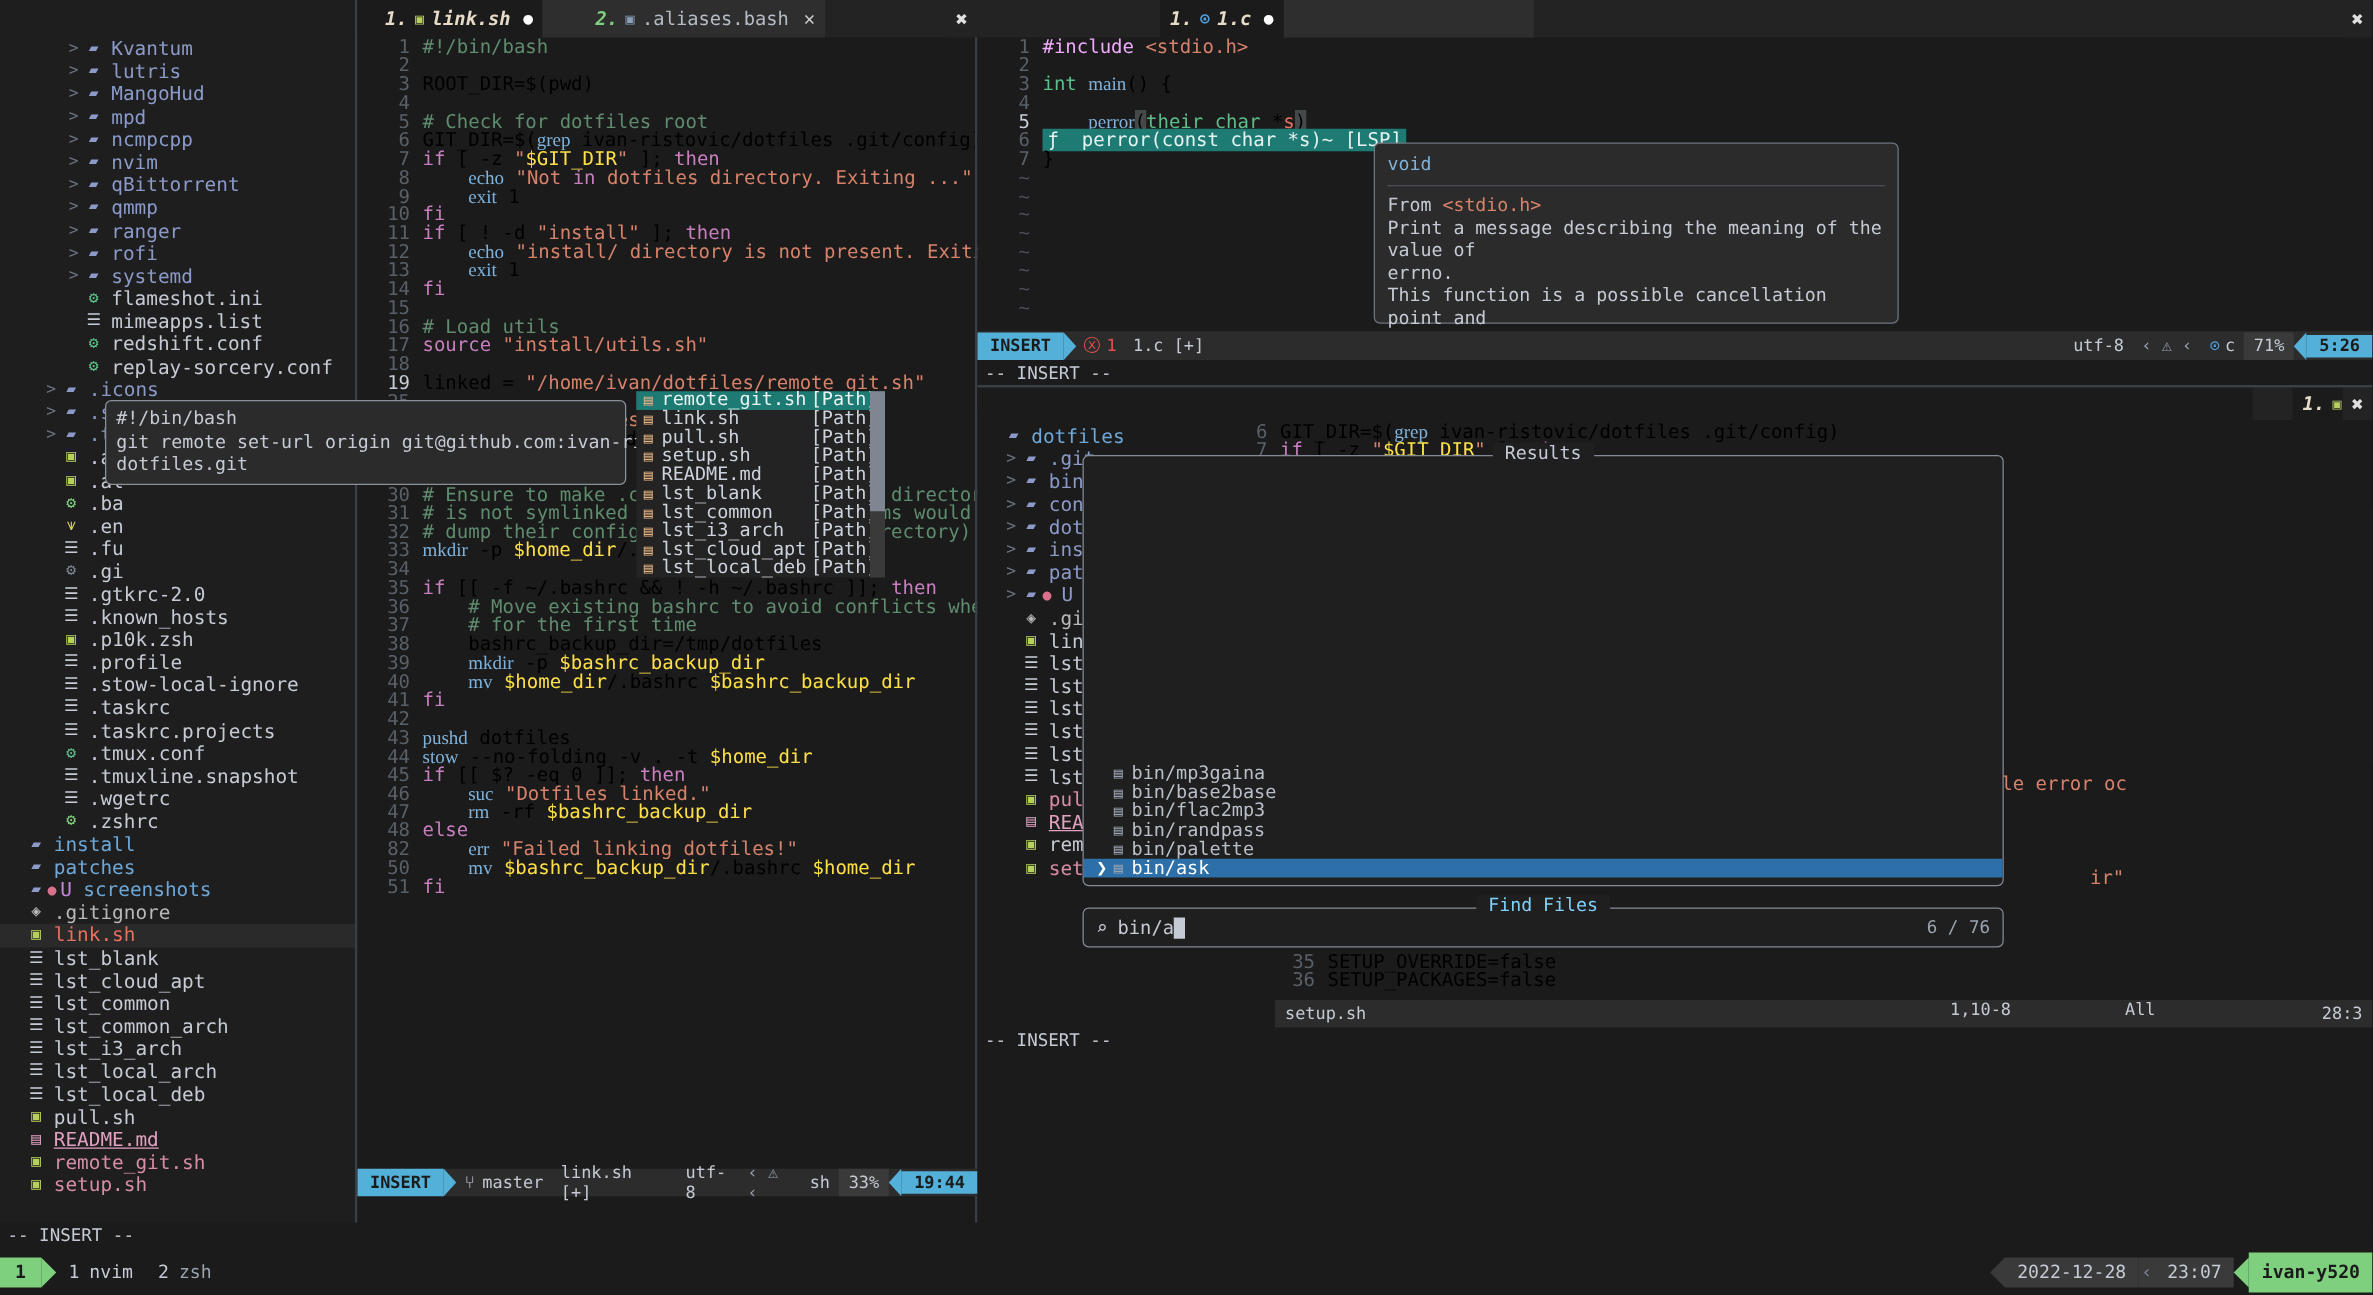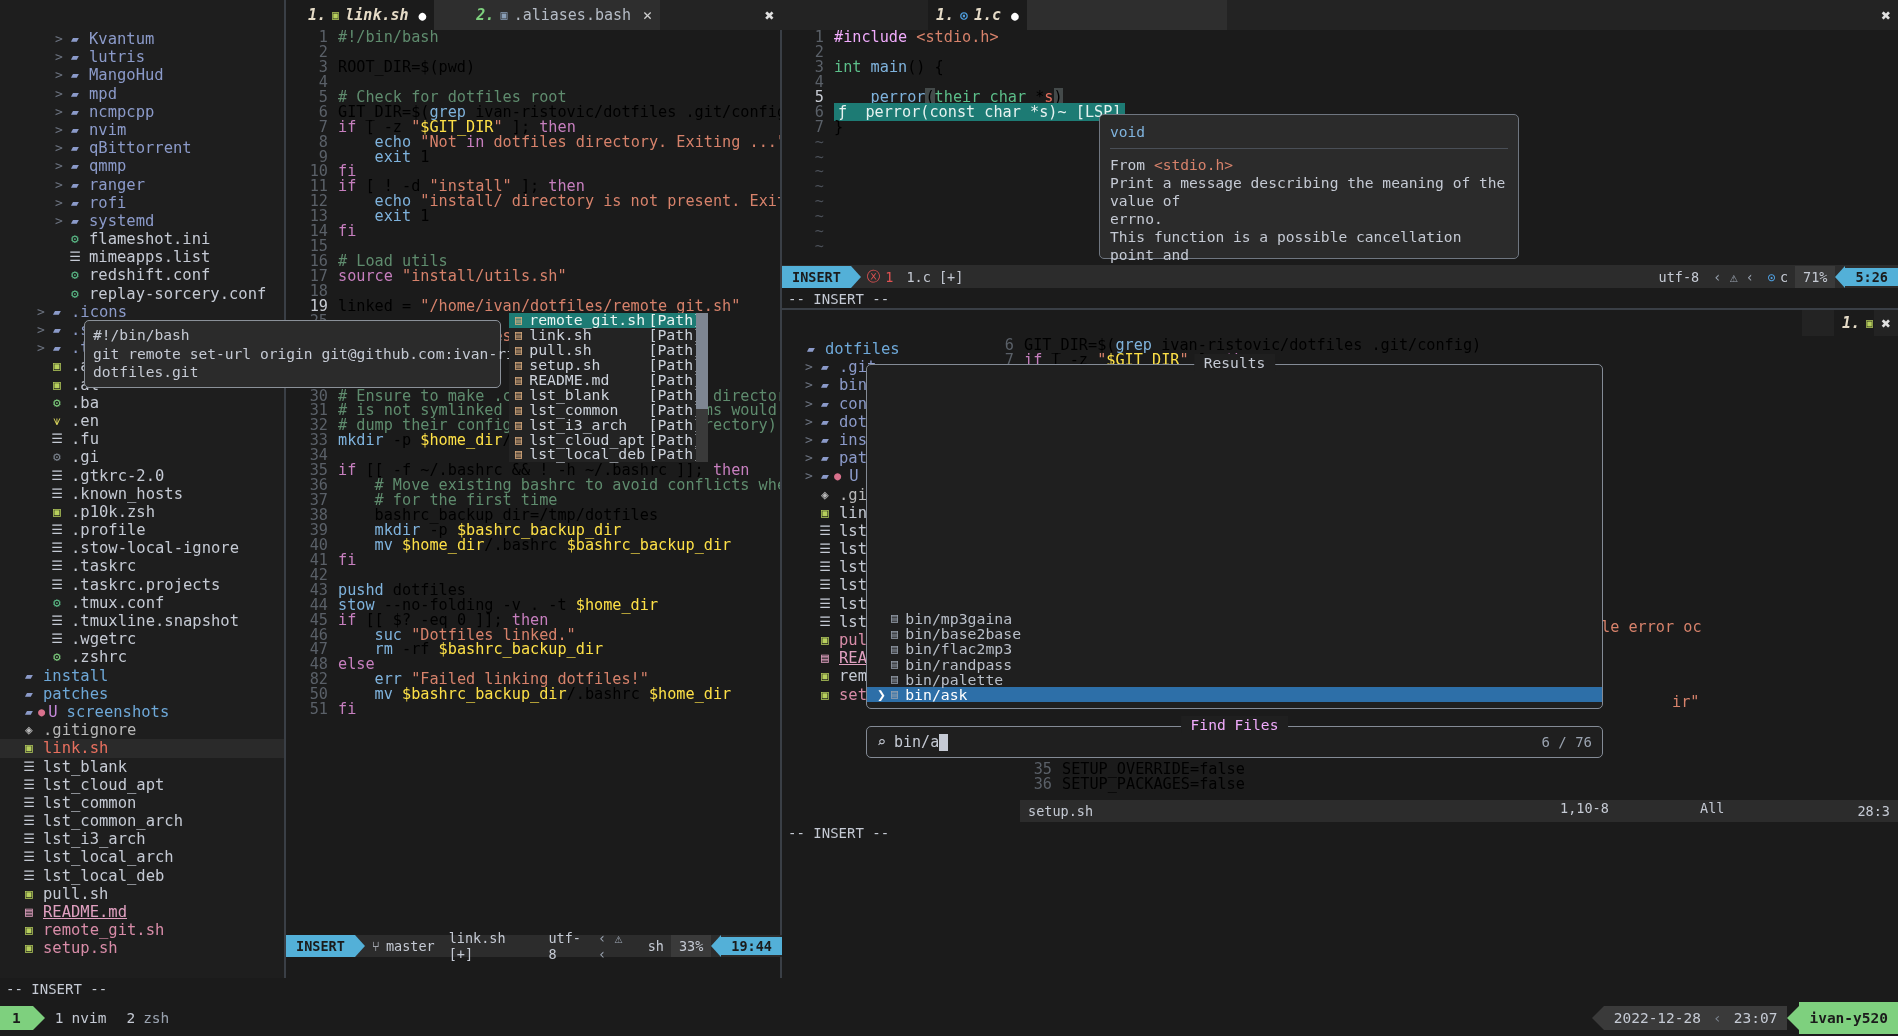--- a/index.html
+++ b/index.html
@@ -57,21 +57,21 @@
   .codearea { position:absolute; left:0; top:30px; width:100%; font-size:15.2px; line-height:14.95px; }
   .cline { height:14.95px; white-space:pre; display:flex; }
   .lnum { width:42px; text-align:right; padding-right:10px; color:#5a6068; flex:0 0 52px; }
   .lnum.cur { color:#c8ccd4; }
   .ctext { white-space:pre; }
 
   
   .s-cmt { color:#5f8c6e; }
   .s-str { color:#d7826b; }
   .s-kw  { color:#c77fbf; }
-  .s-fn  { color:#7fb3dd; }
+  .s-fn  { color:#7fb3dd;font-family:Liberation Serif, serif; }
   .s-var { color:#fde047; }
   .s-pre { color:#f0abfc; }
   .s-typ { color:#5cbf8a; }
   .s-prm { color:#e8705f; }
 
   
   #center-status { left:286px; top:935px; width:496px; height:22px; background:#2c2c2c; display:flex; align-items:center; font-size:13.5px; color:#c5cad4;}
   .mode-badge { background:#53b0d8; color:#1b1b1b; font-weight:bold; padding:0 10px; height:22px; display:flex; align-items:center;}
   .mode-arrow { width:0;height:0;border-left:10px solid #53b0d8;border-top:11px solid transparent;border-bottom:11px solid transparent;}
   .st-seg { padding:0 7px; display:flex; align-items:center;}
@@ -114,21 +114,21 @@
 
   
   #tel-results { left:866px; top:364px; width:737px; height:345px; background:#1f1f1f; border:1px solid #848b96; border-radius:5px;}
   #tel-results .tel-title { position:absolute; top:-11px; left:50%; transform:translateX(-50%); background:#1f1f1f; padding:0 10px; color:#c5cad4; font-size:14.6px;}
   .tel-row { height:15.2px; display:flex; align-items:center; padding-left:10px; font-size:14.8px; color:#b9bfc9; white-space:nowrap;}
   .tel-row.sel { background:#2d6fa8; color:#ffffff; }
   .tel-fic { color:#9aa3b0; margin-right:7px; font-size:12px;}
   .tel-arrow { color:#ffffff; margin-right:5px; }
 
   #tel-prompt { left:866px; top:726px; width:737px; height:32px; background:#1f1f1f; border:1px solid #848b96; border-radius:5px; display:flex; align-items:center; padding:0 10px; color:#c5cad4; font-size:15px;}
-  #tel-prompt .tel-ptitle { position:absolute; top:-11px; left:50%; transform:translateX(-50%); background:#1f1f1f; padding:0 10px; color:#f0abfc; font-size:14.6px;}
+  #tel-prompt .tel-ptitle { position:absolute; top:-11px; left:50%; transform:translateX(-50%); background:#1f1f1f; padding:0 10px; color:#7dd3fc; font-size:14.6px;}
   .tel-count { margin-left:auto; color:#9aa3b0; font-size:14px;}
   .cursor-blk { display:inline-block; width:9px; height:17px; background:#c5cad4; vertical-align:-3px;}
 
   
   #cmp-menu { left:509px; top:313px; width:199px; background:#232323; font-size:14.8px; line-height:14.95px;}
   .cmp-row { height:14.95px; display:flex; align-items:center; padding-left:6px; white-space:nowrap; color:#cdd3dc;}
   .cmp-row.sel { background:#1d7b74; color:#e9f4f2;}
   .cmp-ic { color:#e0b080; margin-right:7px; font-size:12px;}
   .cmp-kind { margin-left:auto; padding-right:6px; color:#cdd3dc; }
   .cmp-row.sel .cmp-kind { color:#e9f4f2; }

